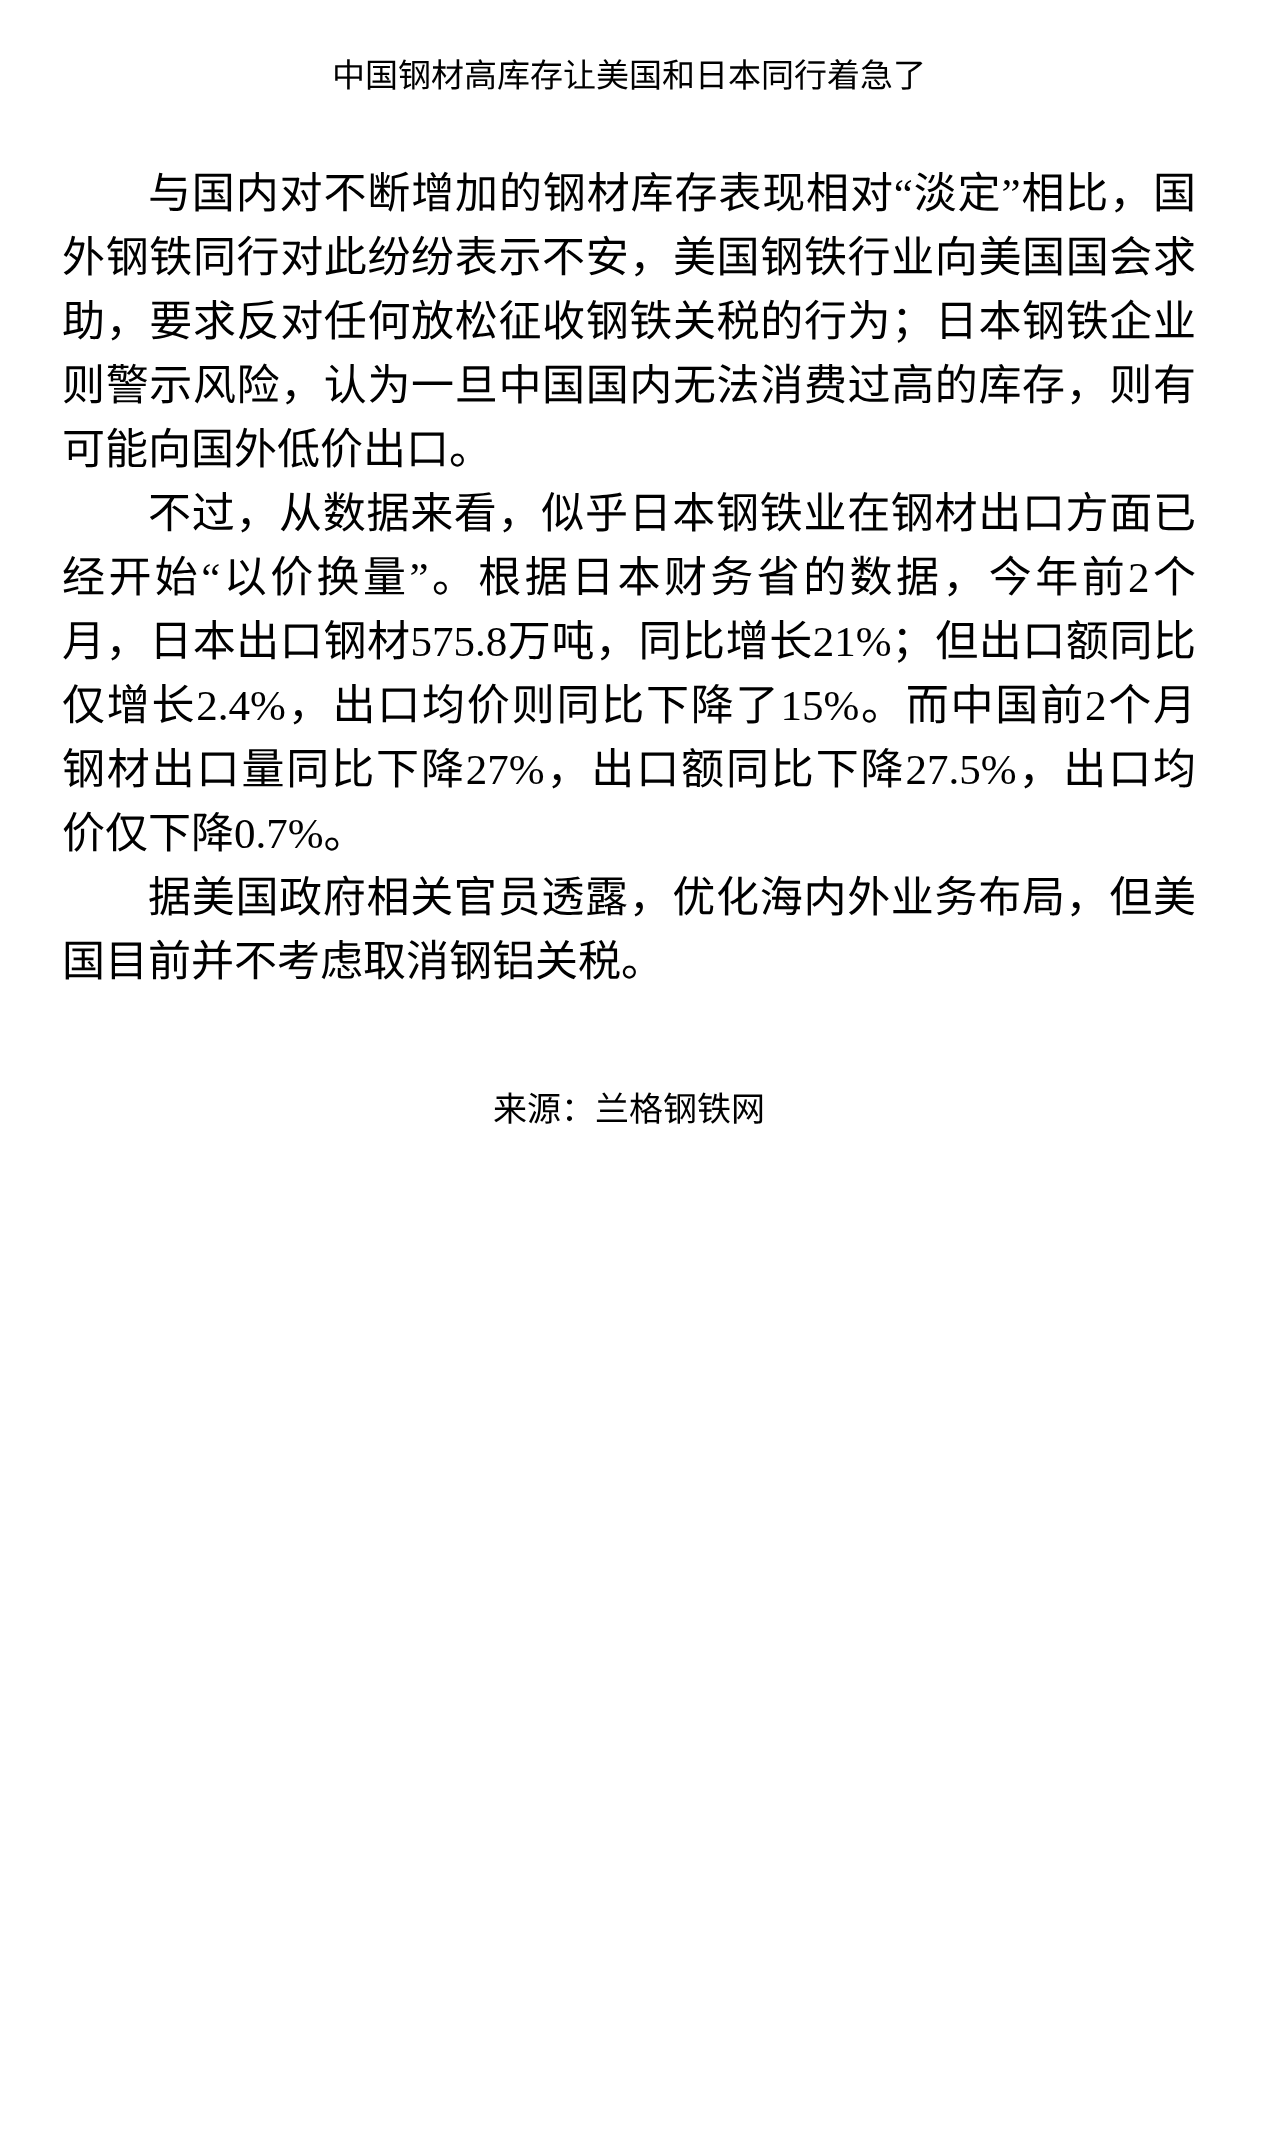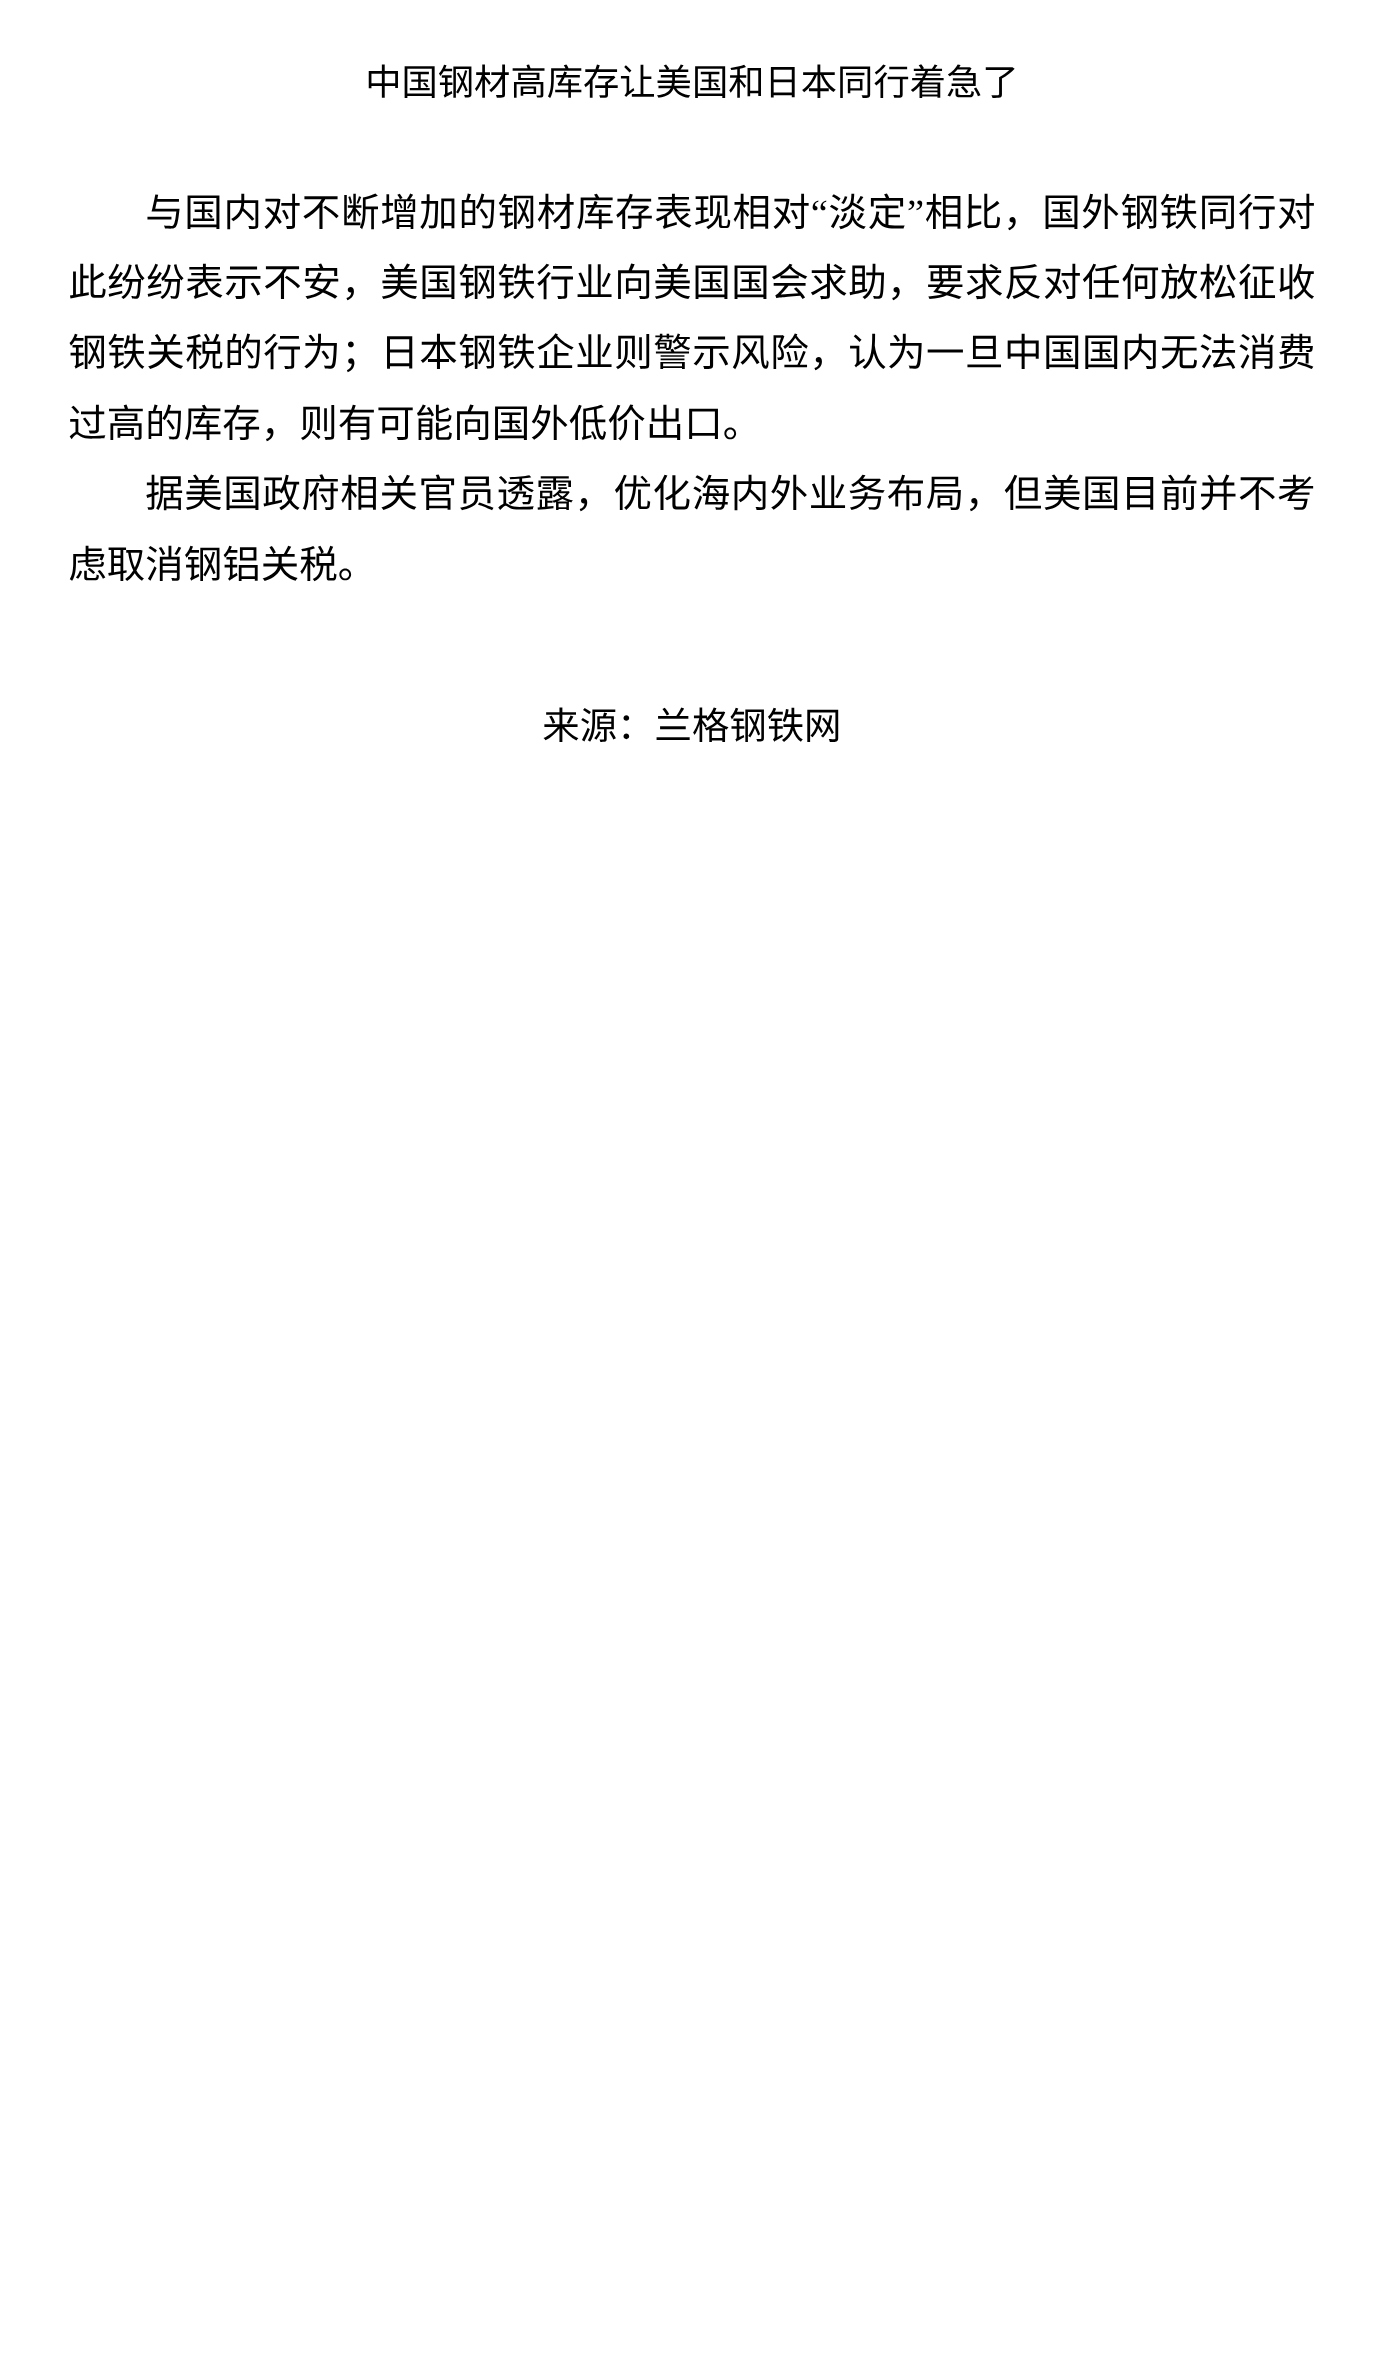--- a/index.html
+++ b/index.html
@@ -20,21 +20,21 @@
     padding: 0 66px 0 62px;
   }
   .title {
     font-size: 33px;
     font-weight: normal;
     line-height: 44px;
     text-align: center;
     margin: 54px 0 64px 0;
   }
   .para {
-    font-size: 35px;
+    font-size: 43px;
     line-height: 64px;
     margin: 0;
     text-align: justify;
     text-justify: inter-character;
     text-indent: 2em;
     word-break: break-all;
   }
   .source-line {
     font-size: 34px;
     line-height: 64px;
@@ -44,20 +44,21 @@
 </style>
 </head>
 <body>
 
 <div class="page">
   <div class="content">
     <h1 class="title">中国钢材高库存让美国和日本同行着急了</h1>
 
     <p class="para">与国内对不断增加的钢材库存表现相对“淡定”相比，国外钢铁同行对此纷纷表示不安，美国钢铁行业向美国国会求助，要求反对任何放松征收钢铁关税的行为；日本钢铁企业则警示风险，认为一旦中国国内无法消费过高的库存，则有可能向国外低价出口。</p>
 
+    <p class="para">不过，从数据来看，似乎日本钢铁业在钢材出口方面已经开始“以价换量”。根据日本财务省的数据，今年前2个月，日本出口钢材575.8万吨，同比增长21%；但出口额同比仅增长2.4%，出口均价则同比下降了15%。而中国前2个月钢材出口量同比下降27%，出口额同比下降27.5%，出口均价仅下降0.7%。</p>
 
 
 
 
 
     <p class="para">据美国政府相关官员透露，优化海内外业务布局，但美国目前并不考虑取消钢铝关税。</p>
 
     <div class="source-line">来源：兰格钢铁网</div>
   </div>
 </div>

